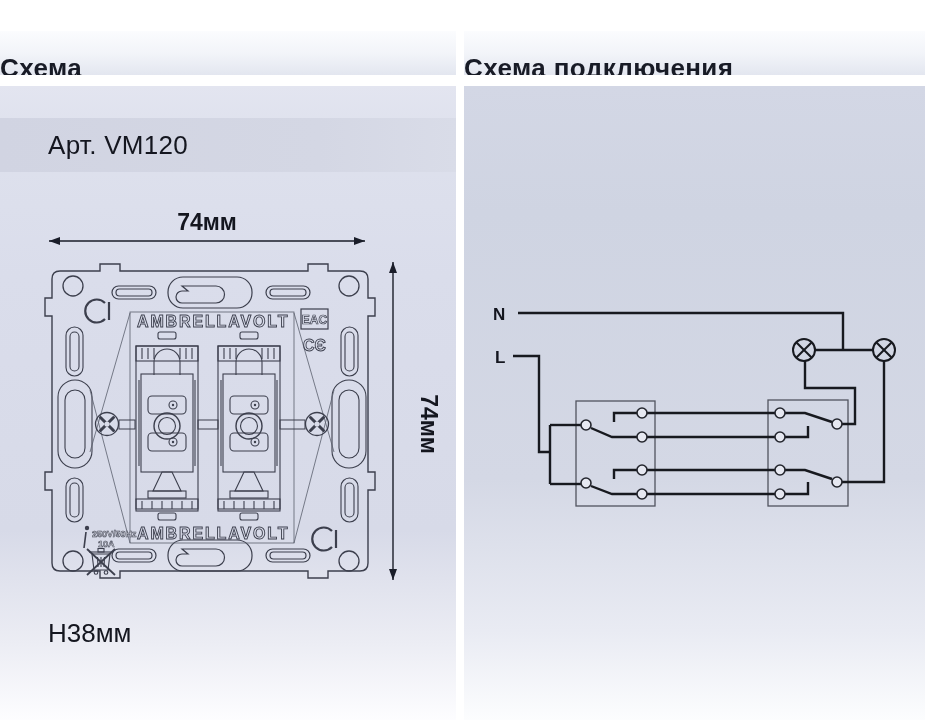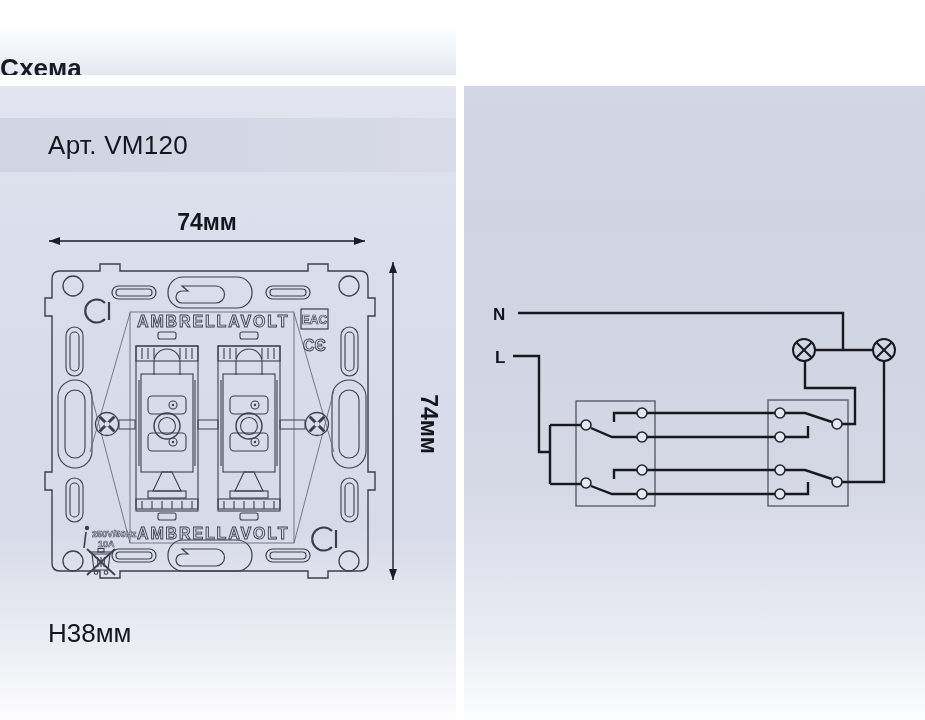--- a/index.html
+++ b/index.html
@@ -53,20 +53,23 @@
   svg{position:absolute;left:0;top:0;}
   svg text{font-family:"Liberation Sans", sans-serif;}
 </style>
 </head>
 <body>
 
 <div class="page">
 
   <div class="header-cell left">
     <div class="header-title">Схема</div>
+  </div>
+  <div class="header-cell right">
+    <div class="header-title">Схема подключения</div>
   </div>
   <div class="divider-h"></div>
 
   <div class="panel left">
     <div class="article-band">
       <span>Арт. VM120</span>
     </div>
     <div class="depth-label">H38мм</div>
 
     <svg width="456" height="634" viewBox="0 86 456 634">

